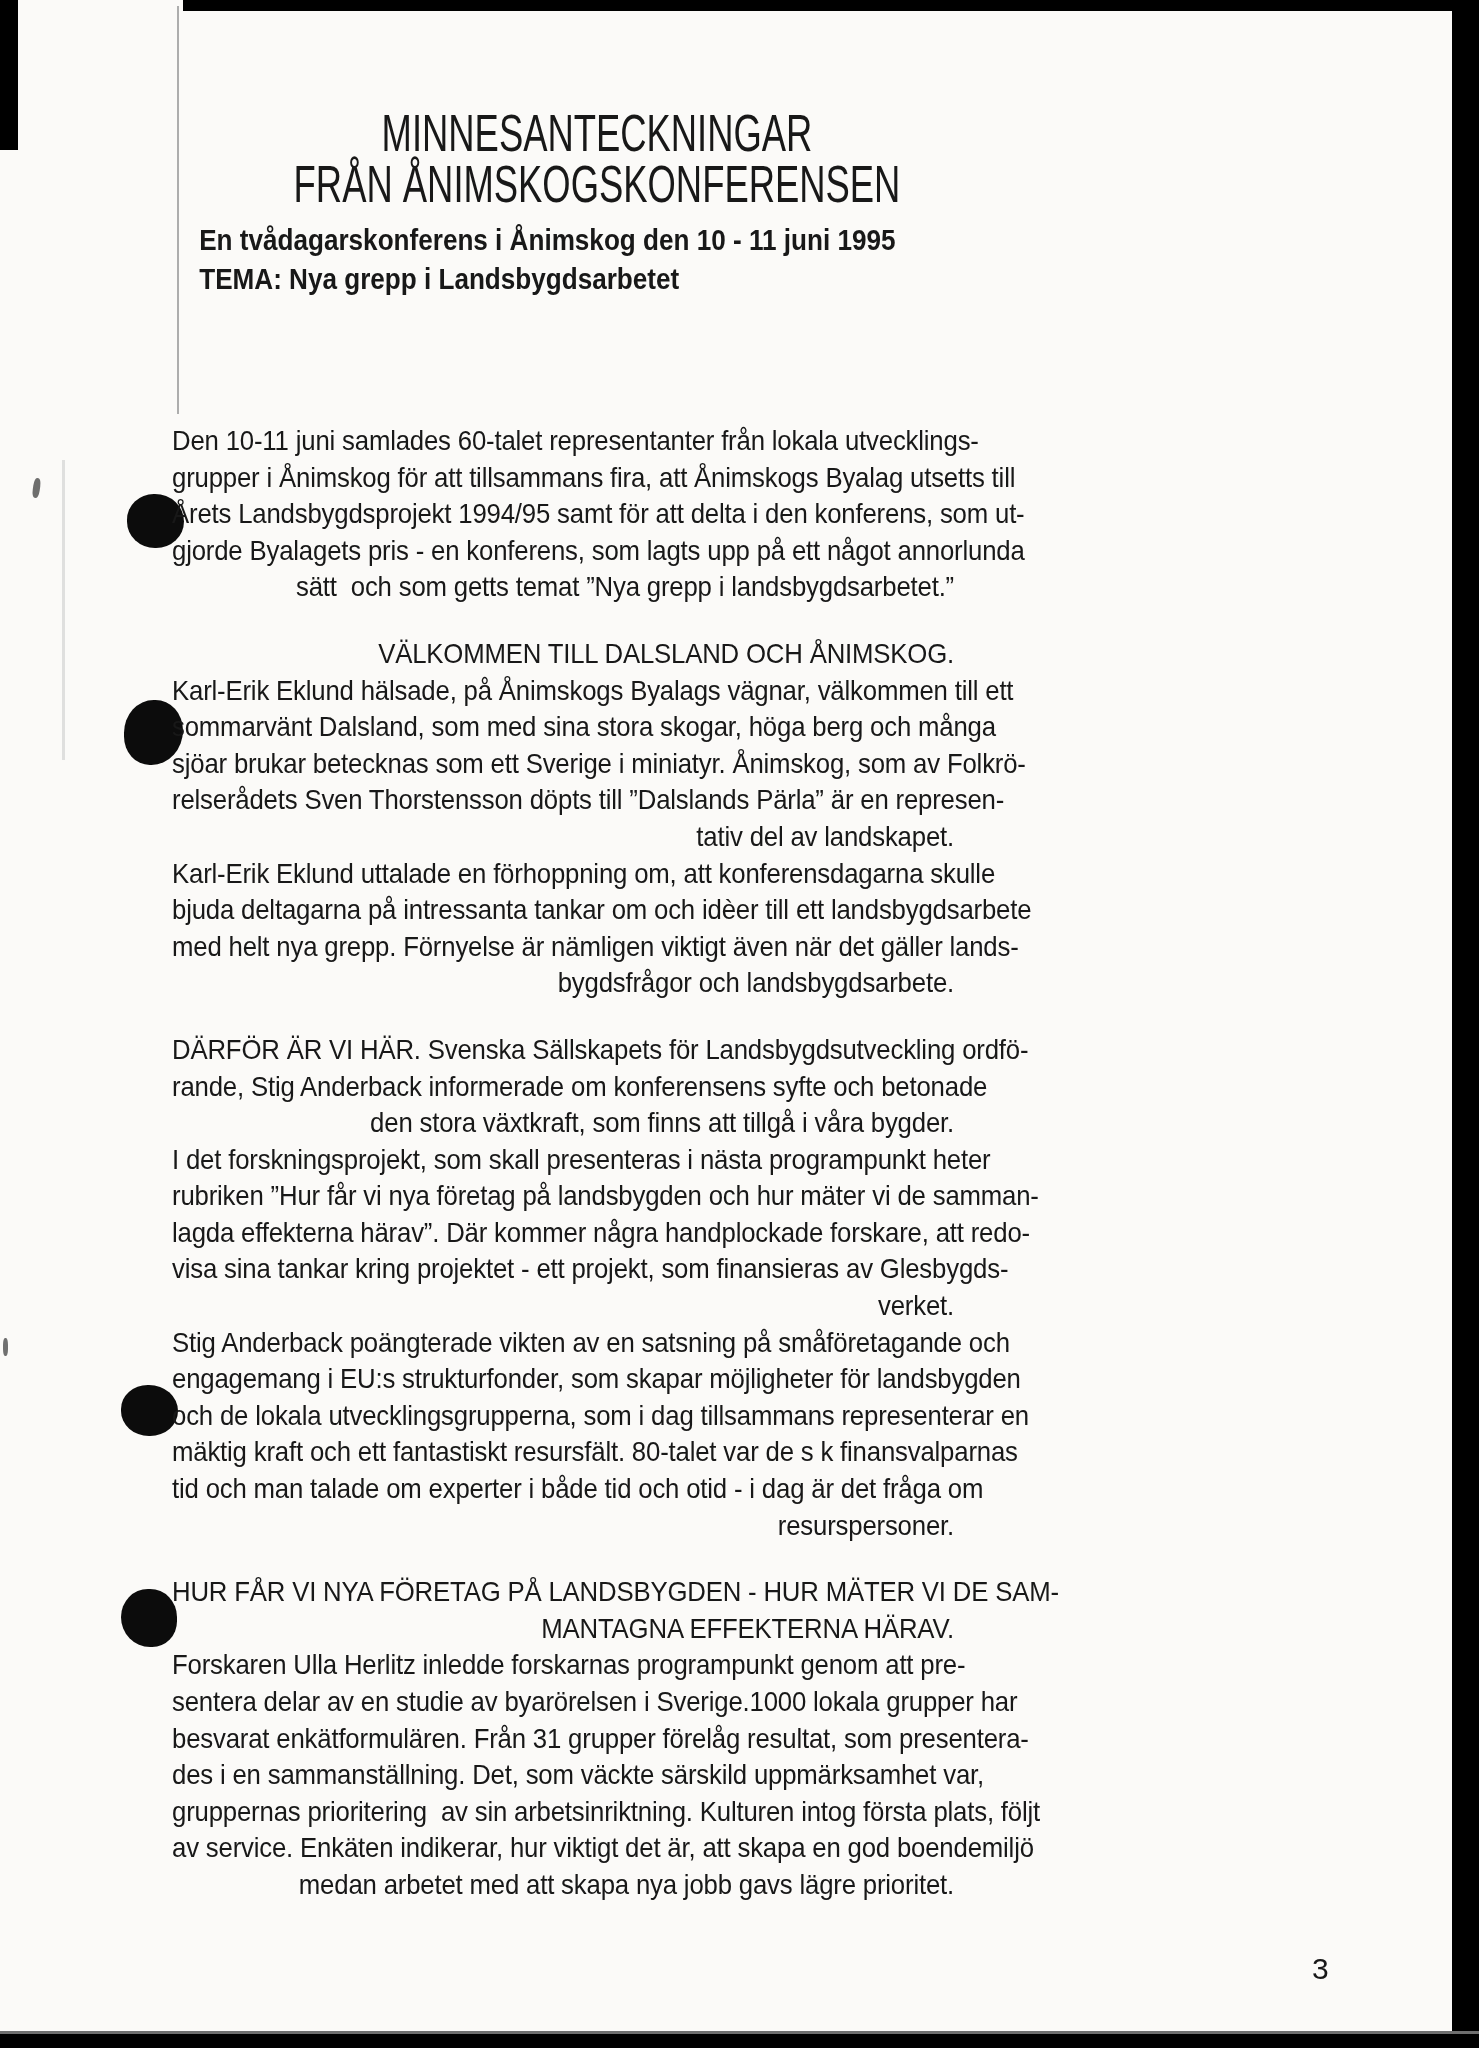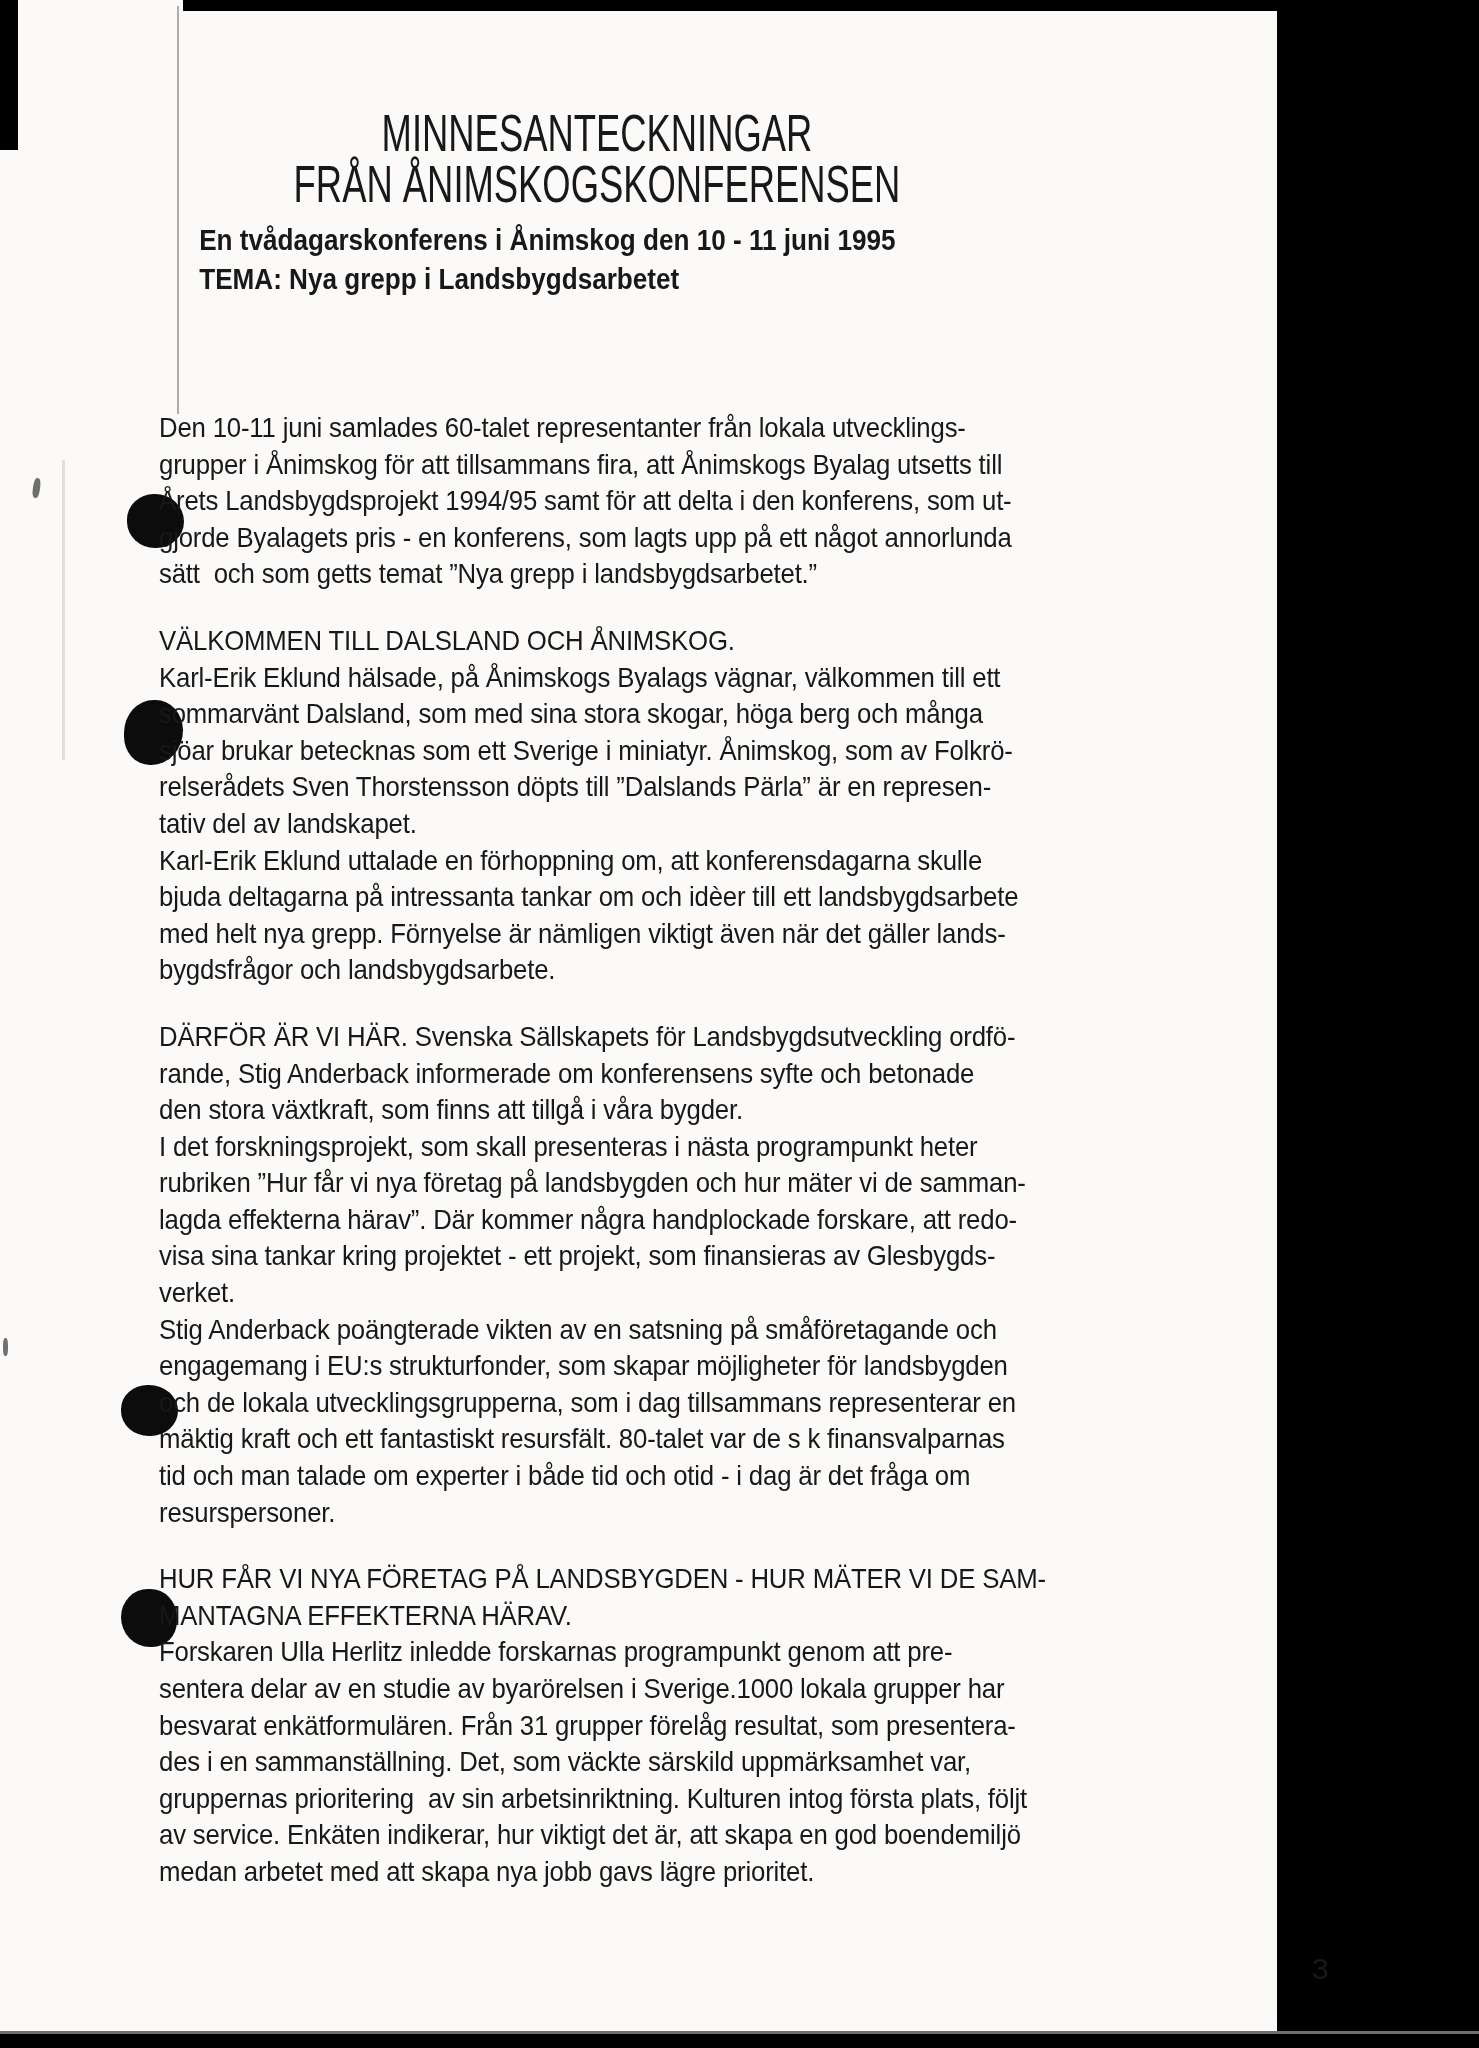--- a/index.html
+++ b/index.html
@@ -2,21 +2,21 @@
 <html lang="sv"><head>
 <meta charset="utf-8">
 <style>
   html,body{margin:0;padding:0;}
   body{
     width:1479px;height:2048px;position:relative;overflow:hidden;
     background:#000;
     font-family:"Liberation Sans","DejaVu Sans",sans-serif;
   }
   .page{
-    position:absolute;left:0;top:0;width:1277px;height:2048px;
+    position:absolute;left:0;top:0;width:1479px;height:2048px;
     background:var(--paper,#fbfaf8);
     color:var(--ink,#181818);
   }
   
   .edge-top{position:absolute;left:183px;top:0;width:1296px;height:11px;background:var(--edge,#000);}
   .corner-left{position:absolute;left:0;top:0;width:18px;height:150px;background:var(--edge,#000);}
   .edge-right{position:absolute;left:1452px;top:0;width:27px;height:2048px;background:var(--edge,#000);}
   .edge-bottom{position:absolute;left:0;top:2031px;width:1479px;height:17px;background:var(--edge,#000);border-top:3px solid #6f6f6f;}
   .vline{position:absolute;left:177px;top:6px;width:2px;height:408px;background:#9a9a9a;opacity:.8;}
   .streak{position:absolute;left:62px;top:460px;width:3px;height:300px;background:#c9c9c9;opacity:.55;}
@@ -28,21 +28,21 @@
   .hole2{left:124px;top:700px;width:59px;height:65px;border-radius:52% 48% 55% 45%;}
   .hole3{left:121px;top:1385px;width:57px;height:51px;}
   .hole4{left:121px;top:1589px;width:56px;height:58px;border-radius:50% 50% 46% 54%;}
   
   .content{position:absolute;left:155px;top:0;width:884px;}
   .title{position:absolute;left:0;top:108px;width:884px;text-align:center;}
   .t-line{font-size:52px;line-height:51px;font-weight:400;white-space:pre;transform:scaleX(0.70);transform-origin:50% 0;}
   .subtitle{position:absolute;left:0;top:221px;width:884px;}
   .s-line{font-size:29px;line-height:39px;font-weight:700;white-space:pre;transform:scaleX(0.90);transform-origin:50% 0;}
   .docbody{position:absolute;left:0;top:406px;width:884px;}
-  .block{margin:4px;}
+  .block{margin:17px;text-align:right;}
   .block.gap{margin-top:30px;}
   .line{height:36.6px;line-height:36.6px;font-size:28px;white-space:pre;transform:scaleX(0.92);transform-origin:0 50%;letter-spacing:-0.2px;}
   .pagenum{position:absolute;left:1312px;top:1952px;font-size:30px;line-height:34px;}
 </style>
 </head>
 <body style="--ink: #181818; --paper: #fbfaf8; --edge: #000000;">
 
 <div class="page">
 
   <div class="edge-top"></div>

